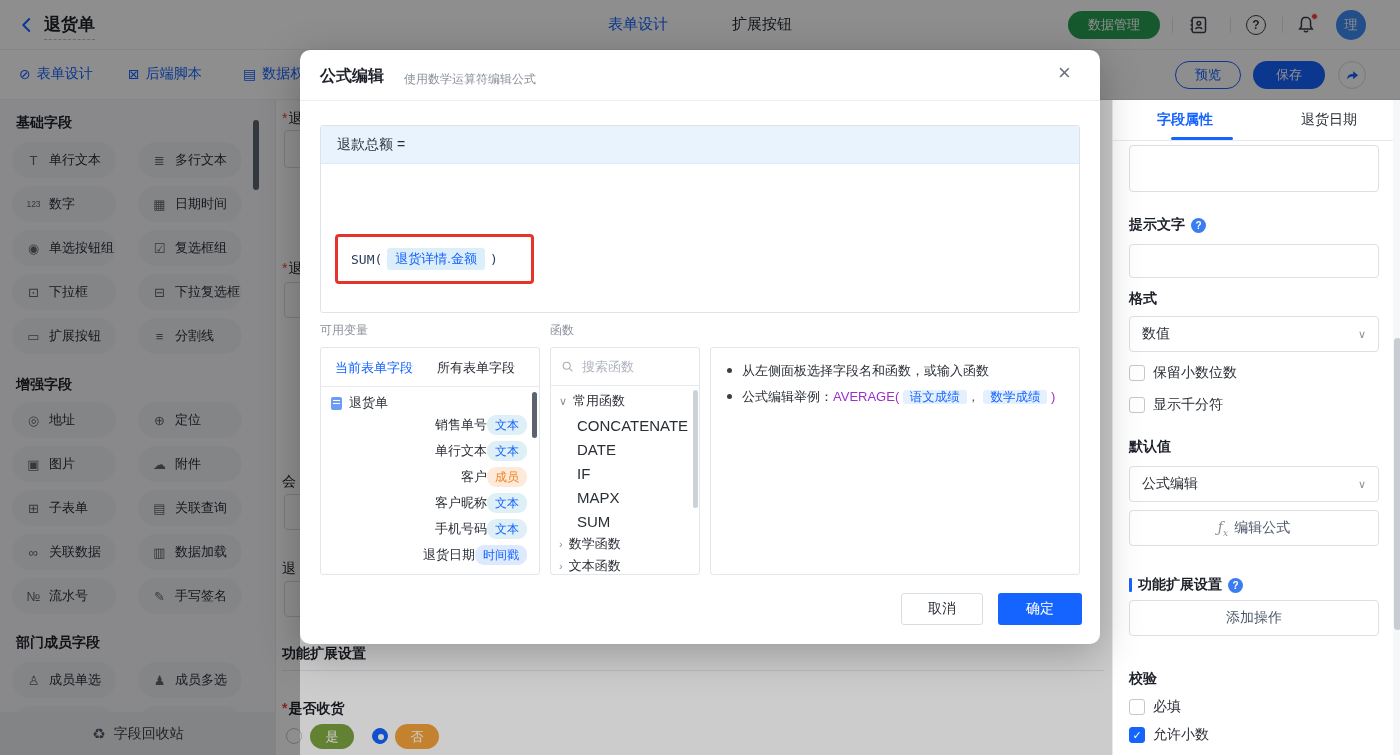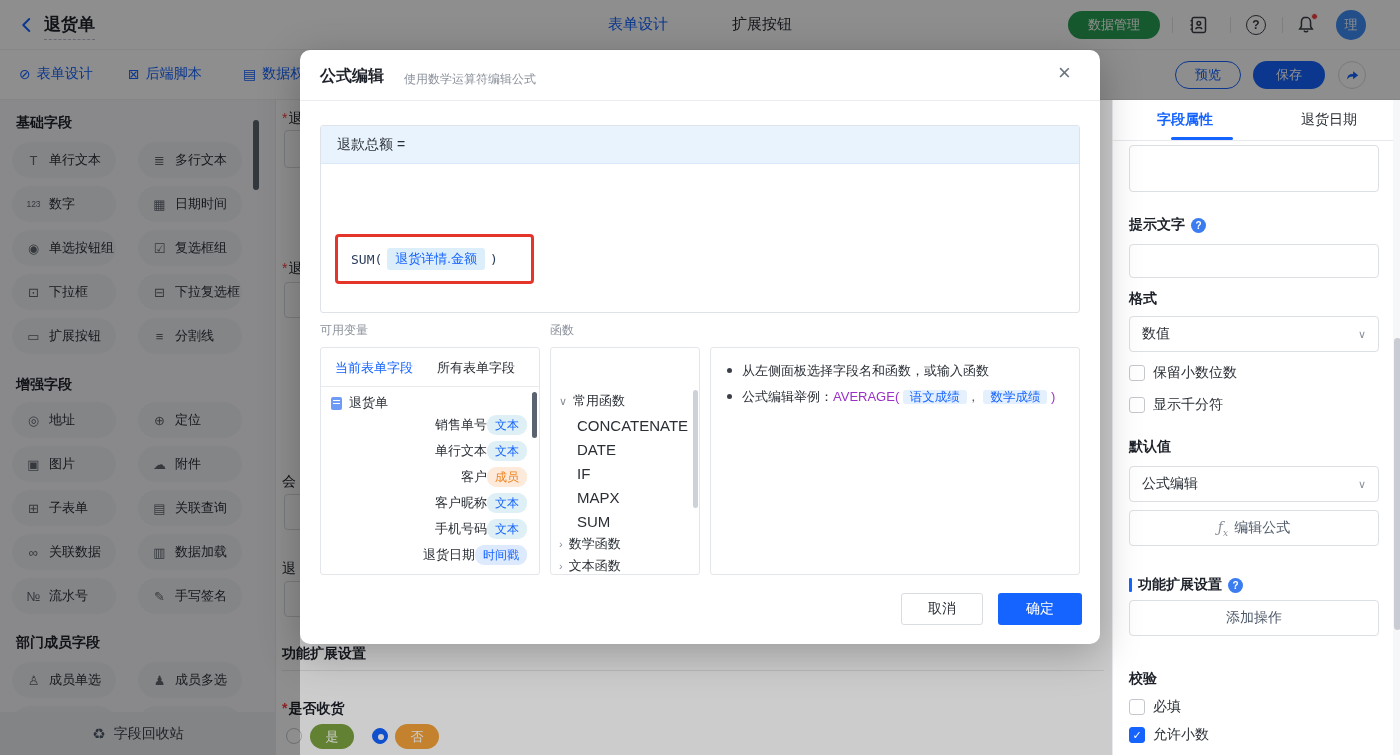--- a/index.html
+++ b/index.html
@@ -409,20 +409,27 @@
           <span class="vtag t-text">文本</span>
         </div>
       <div class="vrow" style="top:194px">
           <span class="vname">退货日期</span>
           <span class="vtag t-time">时间戳</span>
         </div>
       <div class="v-thumb"></div>
     </div>
 
     <div class="panel" style="left:250px;top:297px;width:150px;height:228px;overflow:hidden">
+      <div class="srch">
+        <svg width="13" height="13" viewBox="0 0 24 24" fill="none" stroke="#a7adb6" stroke-width="2">
+            <circle cx="10.5" cy="10.5" r="6.5"></circle>
+            <path d="M15.5 15.5 L21 21"></path>
+          </svg>
+        <input placeholder="搜索函数" style="">
+      </div>
       <div class="fgrp" style="top:44px">
           <span class="gc">∨</span>
           <span>常用函数</span>
         </div>
       <div class="fitem" style="top:69px">CONCATENATE</div>
       <div class="fitem" style="top:93px">DATE</div>
       <div class="fitem" style="top:117px">IF</div>
       <div class="fitem" style="top:141px">MAPX</div>
       <div class="fitem" style="top:165px">SUM</div>
       <div class="fgrp" style="top:187px">

